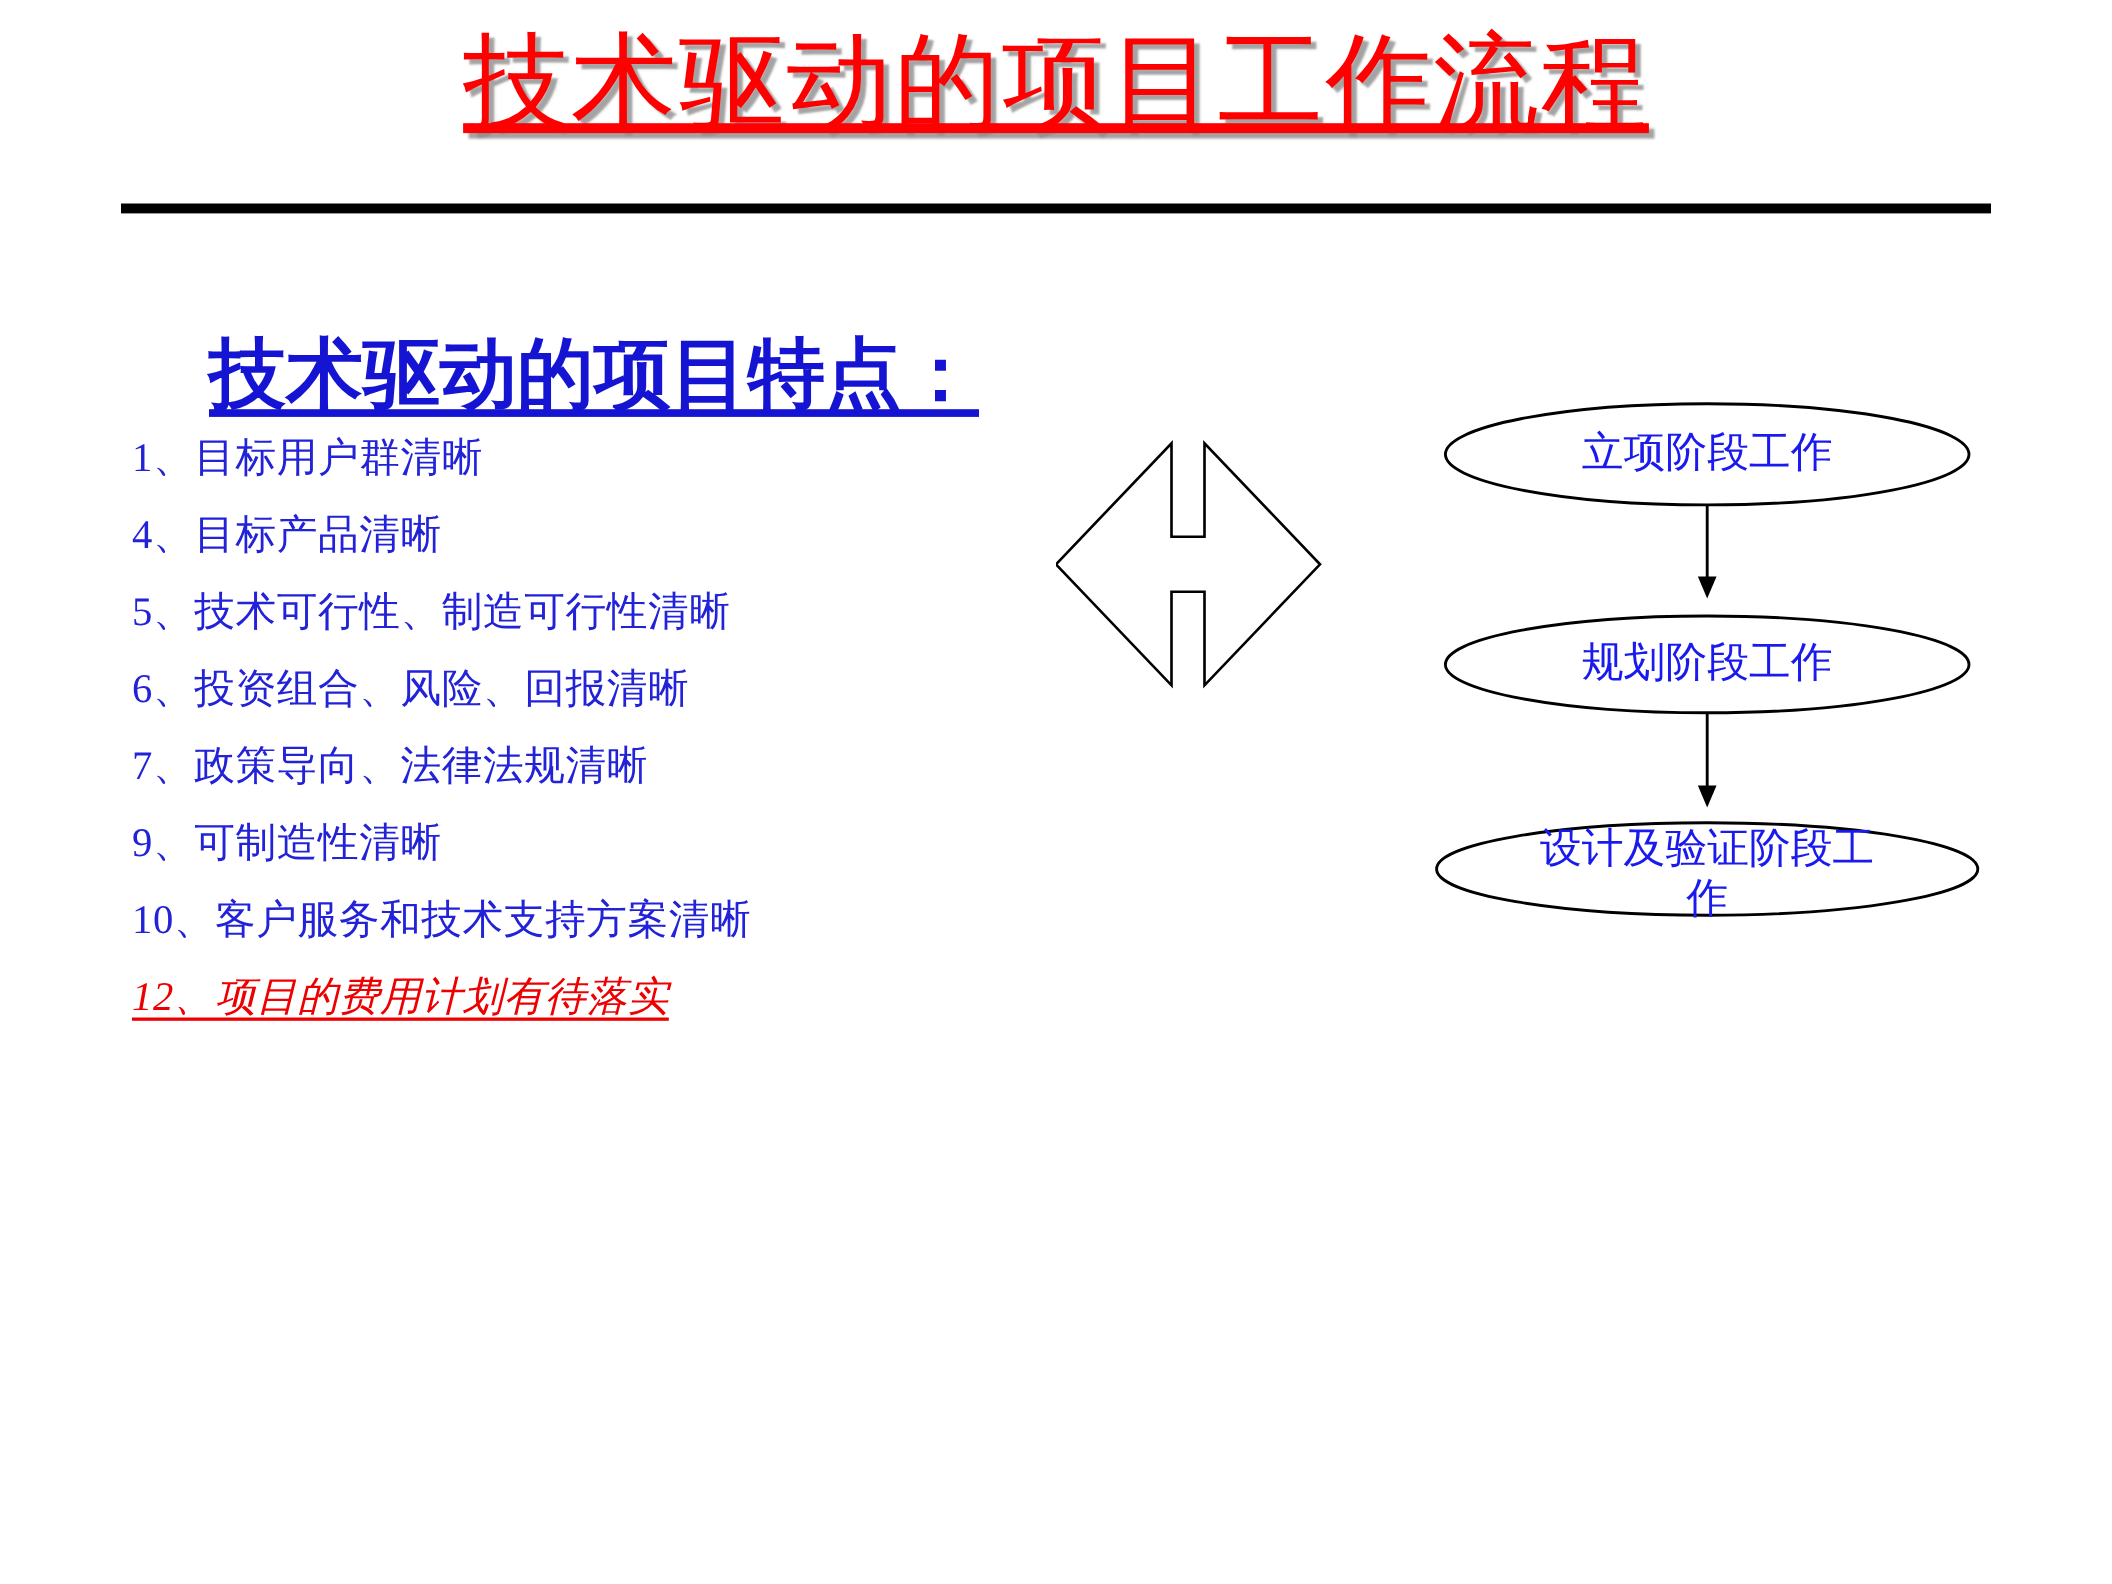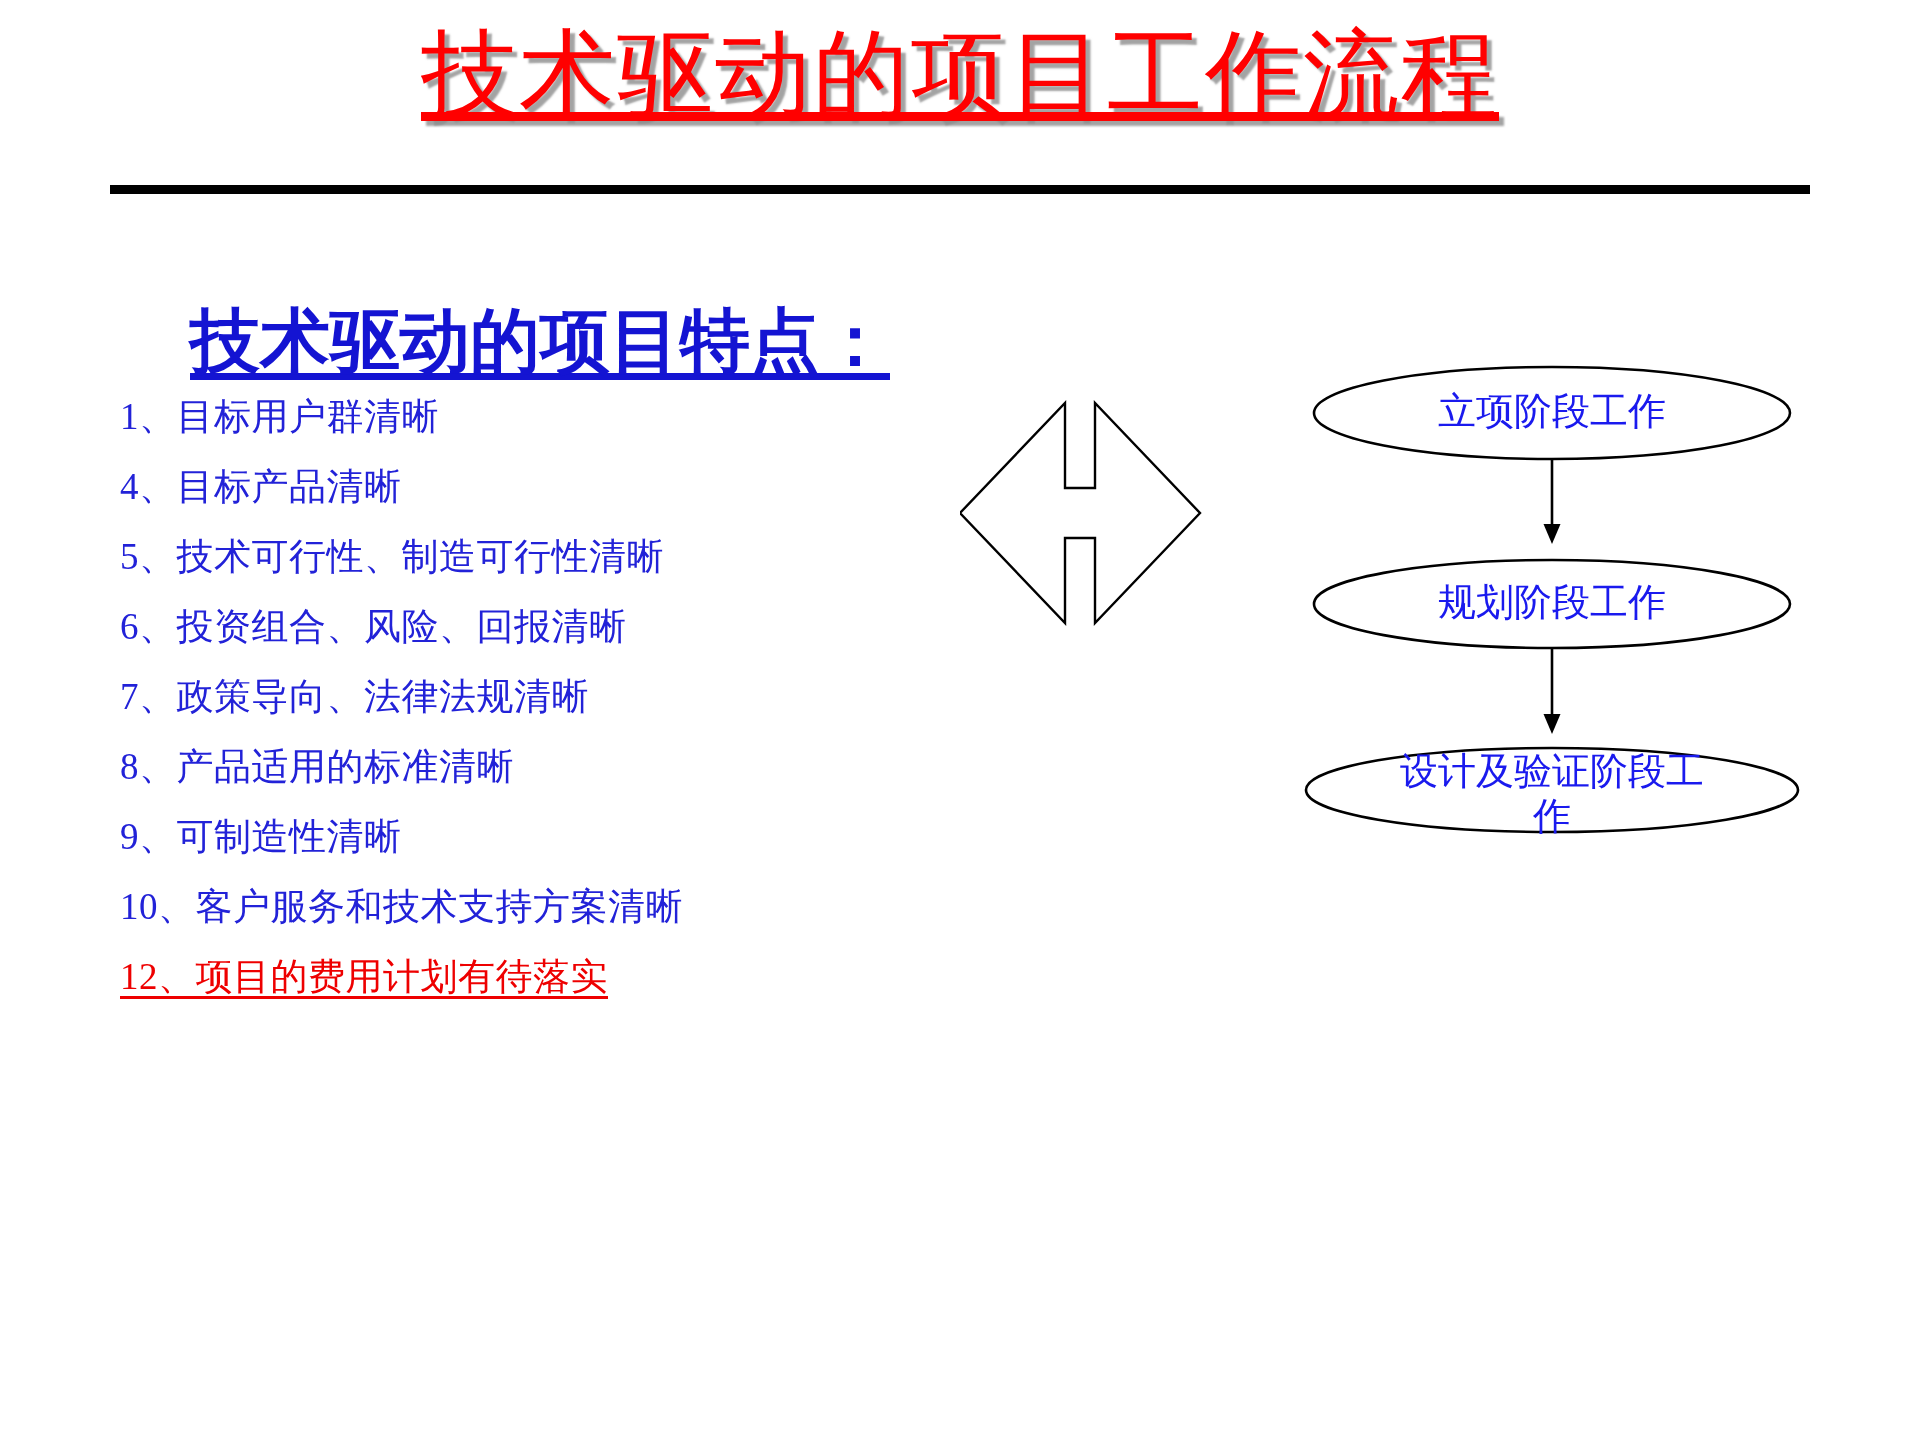--- a/index.html
+++ b/index.html
@@ -74,20 +74,21 @@
     color: #2222d8;
     margin: 0 0 33px 0;
     white-space: nowrap;
     letter-spacing: 0.5px;
   }
 
   #features-list li.highlight {
     color: #ee0000;
     text-decoration: underline;
     text-underline-offset: 7px;
+    font-style: italic;
   }
 
   
   #flow-diagram {
     position: absolute;
     left: 960px;
     top: 348px;
     width: 960px;
     height: 520px;
   }
@@ -114,21 +115,20 @@
 <div id="left-col">
 
   <div id="features-heading">技术驱动的项目特点：</div>
 
   <ul id="features-list">
     <li>1、目标用户群清晰</li>
     <li>4、目标产品清晰</li>
     <li>5、技术可行性、制造可行性清晰</li>
     <li>6、投资组合、风险、回报清晰</li>
     <li>7、政策导向、法律法规清晰</li>
-    <li>8、产品适用的标准清晰</li>
     <li>9、可制造性清晰</li>
     <li>10、客户服务和技术支持方案清晰</li>
     <li class="highlight">12、项目的费用计划有待落实</li>
   </ul>
 
 </div>
 
 <div id="flow-diagram">
   <svg width="960" height="520" viewBox="0 0 960 520" xmlns="http://www.w3.org/2000/svg">
 

